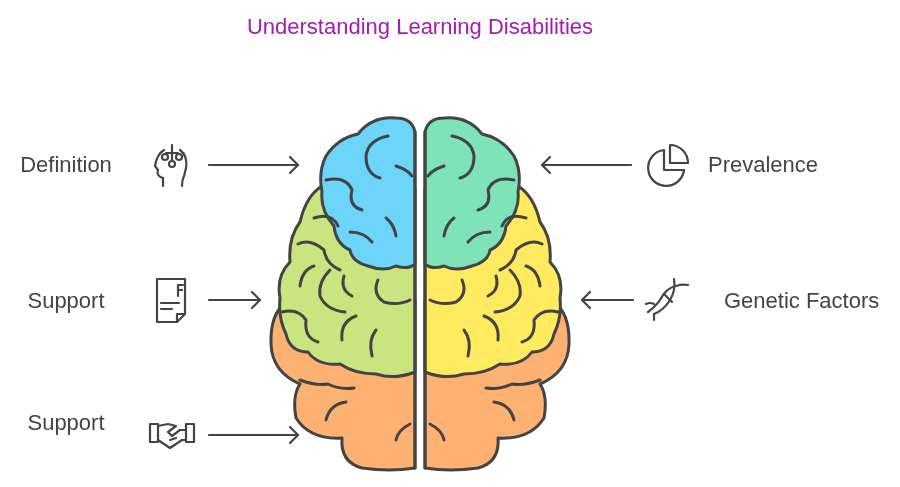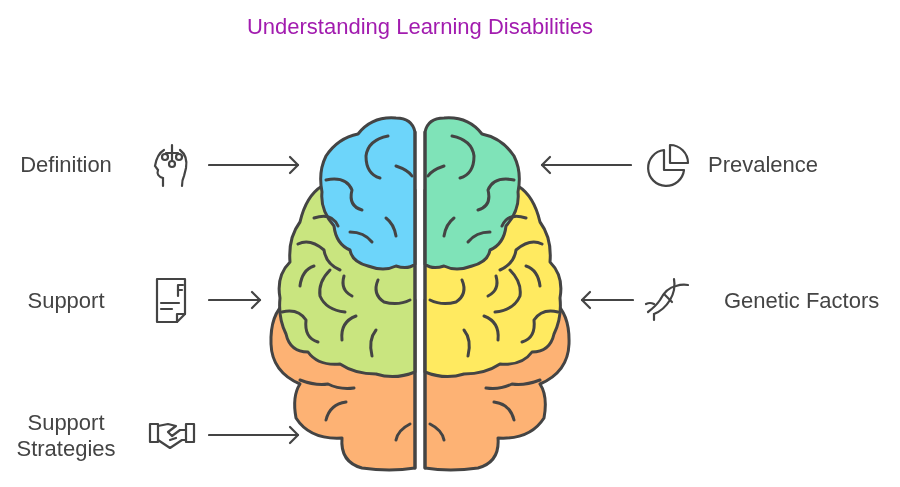--- a/index.html
+++ b/index.html
@@ -72,21 +72,20 @@
       <path d="M494,402 Q510,404 514,420"></path>
       <path d="M430,424 Q442,430 444,440"></path>
     </g>
   </g>
 </svg>
 
 <div class="label right-align" style="left:0; width:132px; top:152px;">Definition</div>
 <div class="label right-align" style="left:0; width:132px; top:288px;">Support</div>
 <div class="label right-align" style="left:0; width:132px; top:410px;">
   <div>Support</div>
-  <div>Strategies</div>
 </div>
 
 <svg class="icon" style="left:150px; top:142px;" width="46" height="48" viewBox="0 0 46 48">
   <g fill="none" stroke="#444" stroke-width="2.2" stroke-linecap="round">
     <path d="M13,44 L13,36 Q6,34 8,28 L5,24 Q7,12 14,8"></path>
     <path d="M30,8 Q38,14 36,26 L34,34 Q32,38 32,44"></path>
     <line x1="22" y1="3" x2="22" y2="18"></line>
     <line x1="16" y1="11" x2="28" y2="11"></line>
     <circle cx="15" cy="15" r="3"></circle>
     <circle cx="29" cy="15" r="3"></circle>

